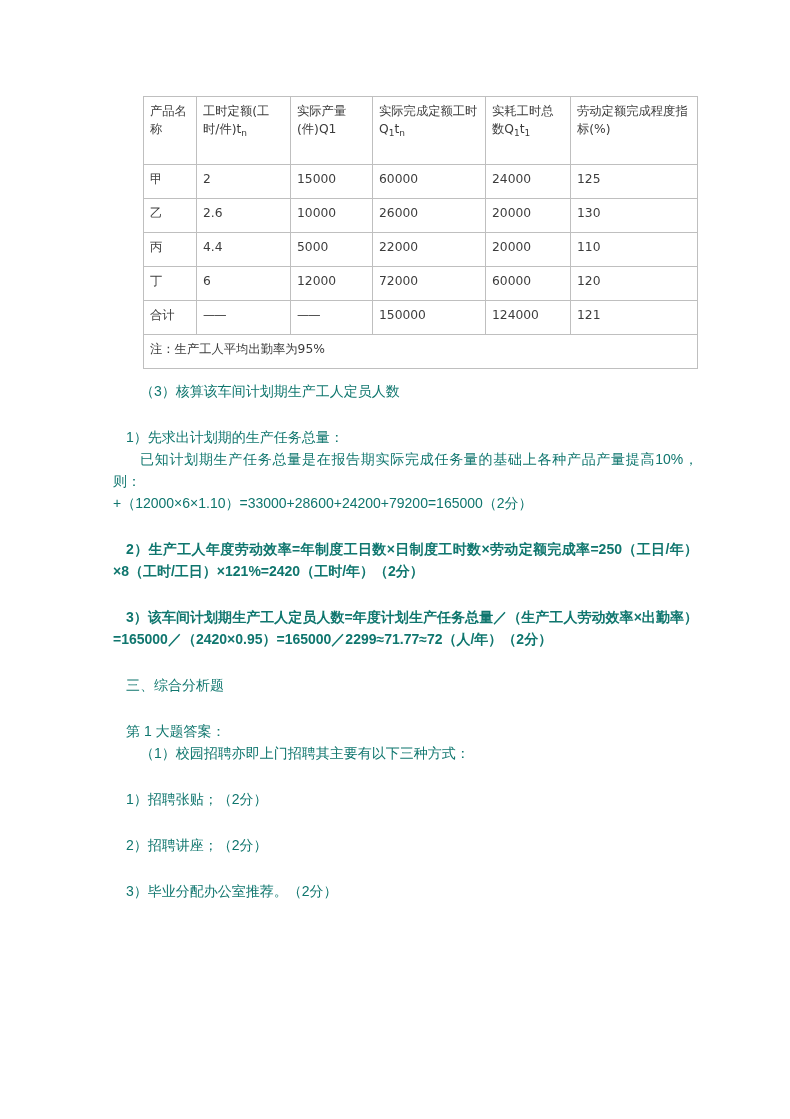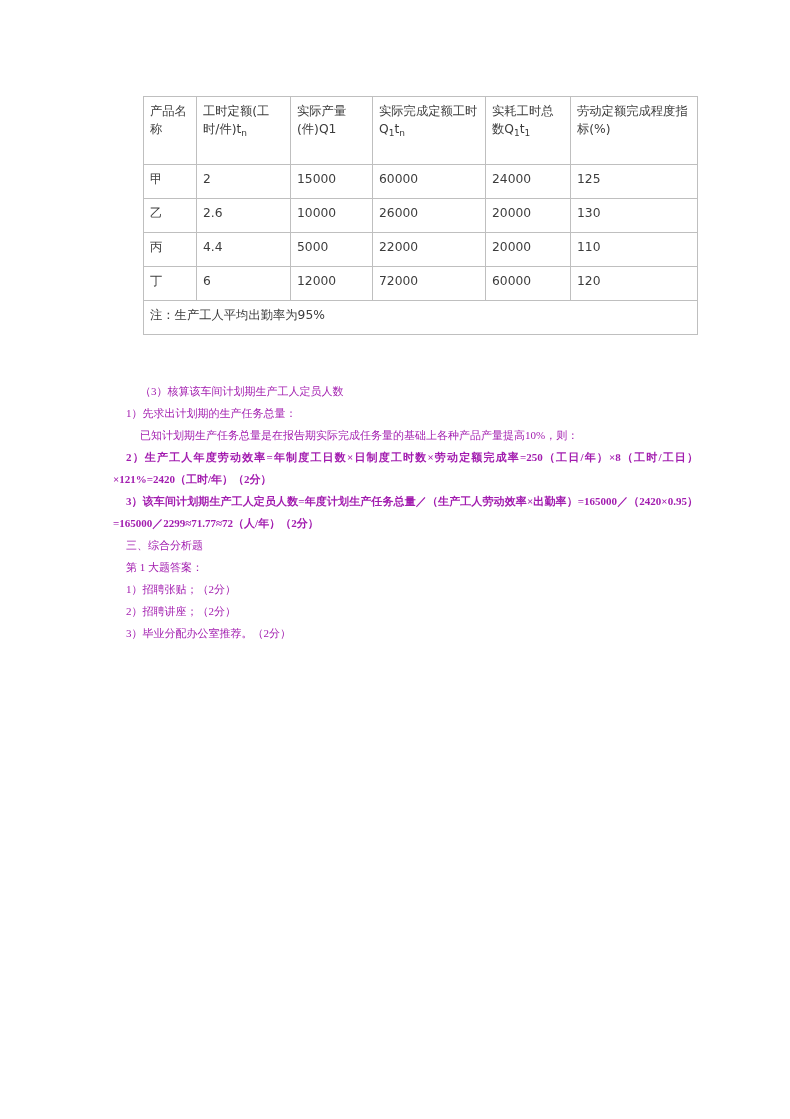--- a/index.html
+++ b/index.html
@@ -83,31 +83,32 @@
 
   
   .body-text {
     position: absolute;
     left: 113px;
     width: 585px;
     top: 380px;
   }
   p.para {
     margin: 0 0 0 0;
-    font-size: 11px;
+    font-size: 14px;
     line-height: 22px;
-    color: #a21caf;
-    font-family: Liberation Serif, serif;
+    color: #0f766e;
+    font-family: Liberation Sans, sans-serif;
     text-align: justify;
   }
   p.indent {
     text-indent: 27px;
   }
   p.indent-sm {
     text-indent: 13px;
+    margin-top: 24px;
   }
   p.bold {
     font-weight: bold;
   }
   .gap-28 { margin-bottom: 28px; }
   .gap-24 { margin-bottom: 24px; }
   .gap-22 { margin-bottom: 22px; }
   .gap-8  { margin-bottom: 8px; }
   .nowrapline { white-space: nowrap; }
 </style>
@@ -163,45 +164,55 @@
         </tr>
         <tr>
           <td>丁</td>
           <td>6</td>
           <td>12000</td>
           <td>72000</td>
           <td>60000</td>
           <td>120</td>
         </tr>
         <tr>
+          <td>合计</td>
+          <td class="dash">——</td>
+          <td class="dash">——</td>
+          <td>150000</td>
+          <td>124000</td>
+          <td>121</td>
+        </tr>
+        <tr>
           <td class="note-cell" colspan="6">注：生产工人平均出勤率为95%</td>
         </tr>
       </tbody>
     </table>
   </div>
 
   <div class="body-text">
 
     <p class="para indent gap-28">（3）核算该车间计划期生产工人定员人数</p>
 
     <p class="para indent-sm gap-24">1）先求出计划期的生产任务总量：</p>
 
     <p class="para indent gap-22">已知计划期生产任务总量是在报告期实际完成任务量的基础上各种产品产量提高10%，则：</p>
 
 
 
+    <p class="para nowrapline gap-24">+（12000×6×1.10）=33000+28600+24200+79200=165000（2分）</p>
 
     <p class="para bold indent-sm gap-22">2）生产工人年度劳动效率=年制度工日数×日制度工时数×劳动定额完成率=250（工日/年）×8（工时/工日）×121%=2420（工时/年）（2分）</p>
 
     <p class="para bold indent-sm gap-28">3）该车间计划期生产工人定员人数=年度计划生产任务总量／（生产工人劳动效率×出勤率）=165000／（2420×0.95）=165000／2299≈71.77≈72（人/年）（2分）</p>
 
     <p class="para indent-sm gap-24">三、综合分析题</p>
 
     <p class="para indent-sm gap-24">第 1 大题答案：</p>
 
+    <p class="para indent gap-24">（1）校园招聘亦即上门招聘其主要有以下三种方式：</p>
 
     <p class="para indent-sm gap-24">1）招聘张贴；（2分）</p>
 
     <p class="para indent-sm gap-24">2）招聘讲座；（2分）</p>
 
     <p class="para indent-sm gap-24">3）毕业分配办公室推荐。（2分）</p>
 
 
   </div>
 

